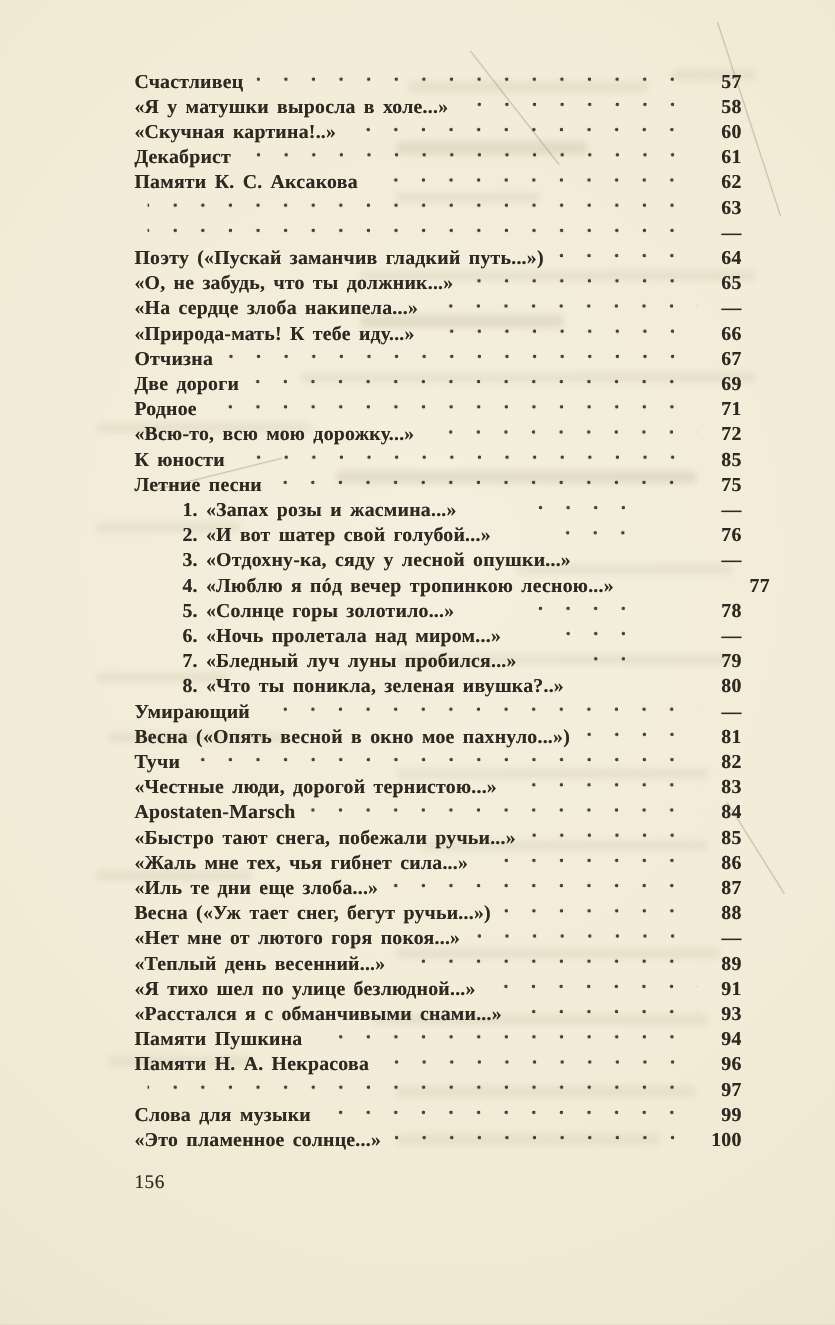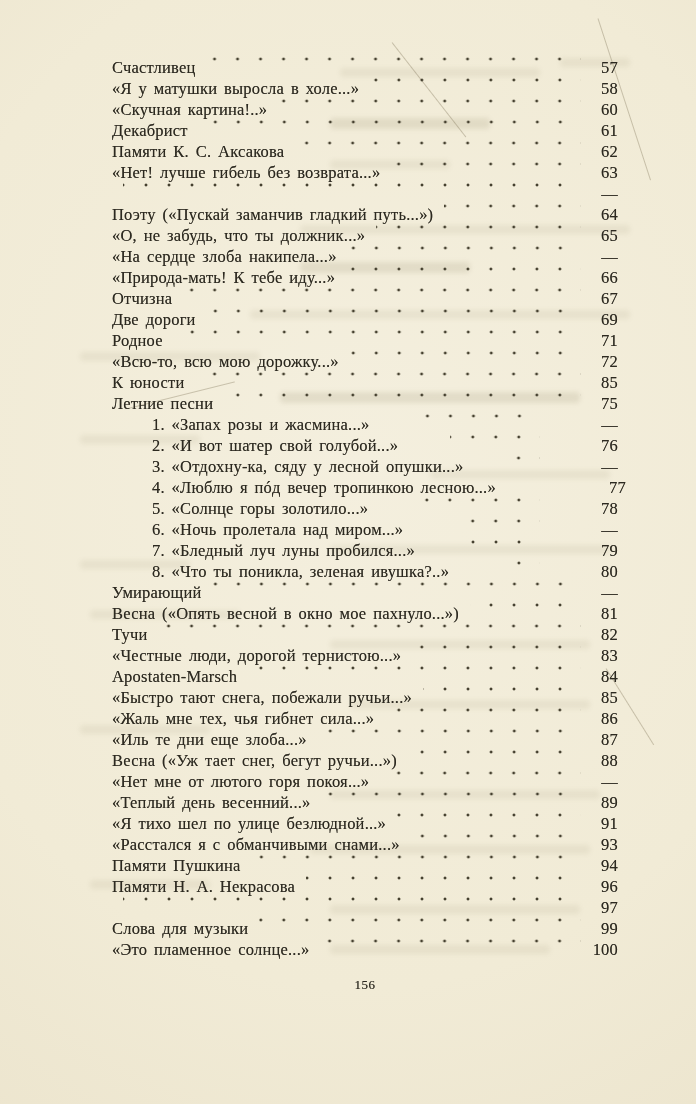--- a/index.html
+++ b/index.html
@@ -38,28 +38,29 @@
     pointer-events: none;
   }
   .toc {
     position: absolute;
     left: 112px;
     top: 57px;
     width: 506px;
   }
   .entry {
     display: flex;
-    align-items: flex-start;
+    align-items: center;
     height: 21px;
     font-size: 16.5px;
     line-height: 21px;
     white-space: nowrap;
     word-spacing: 2.5px;
     letter-spacing: 0.2px;
     text-shadow: 0 0 0.4px rgba(44, 41, 32, 0.55);
+    font-weight: bold;
   }
   .entry.indent { padding-left: 40px; gap: 41px; }
   .entry .title { flex: none; }
   .entry .leader {
     flex: 1 1 auto;
     height: 4px;
     margin: 0 5px 4px 11px;
     background-image: radial-gradient(circle at 2px 2px, #45402f 1.3px, rgba(69,64,47,0) 1.7px);
     background-size: 23px 4px;
     background-repeat: repeat-x;
@@ -68,22 +69,21 @@
   .entry .pageno {
     flex: none;
     min-width: 32px;
     text-align: right;
   }
   .folio {
     position: absolute;
     left: 112px;
     top: 977px;
     width: 506px;
-    text-align: center;
-    font-size: 13px;
+    font-size: 16px;
     letter-spacing: 0.5px;
     text-shadow: 0 0 0.4px rgba(44, 41, 32, 0.55);
   }
 </style>
 </head>
 <body>
 
 <div class="page">
 
   <div class="ghost" style="left:340px; top:68px;  width:200px;"></div>
@@ -134,21 +134,20 @@
     <span class="title">Декабрист</span>
     <span class="leader"></span>
     <span class="pageno">61</span>
   </div>
       <div class="entry">
     <span class="title">Памяти К. С. Аксакова</span>
     <span class="leader"></span>
     <span class="pageno">62</span>
   </div>
       <div class="entry">
-    <span class="title">«Нет! лучше гибель без возврата...»</span>
     <span class="leader"></span>
     <span class="pageno">63</span>
   </div>
       <div class="entry">
     <span class="leader"></span>
     <span class="pageno">—</span>
   </div>
       <div class="entry">
     <span class="title">Поэту («Пускай заманчив гладкий путь...»)</span>
     <span class="leader"></span>

